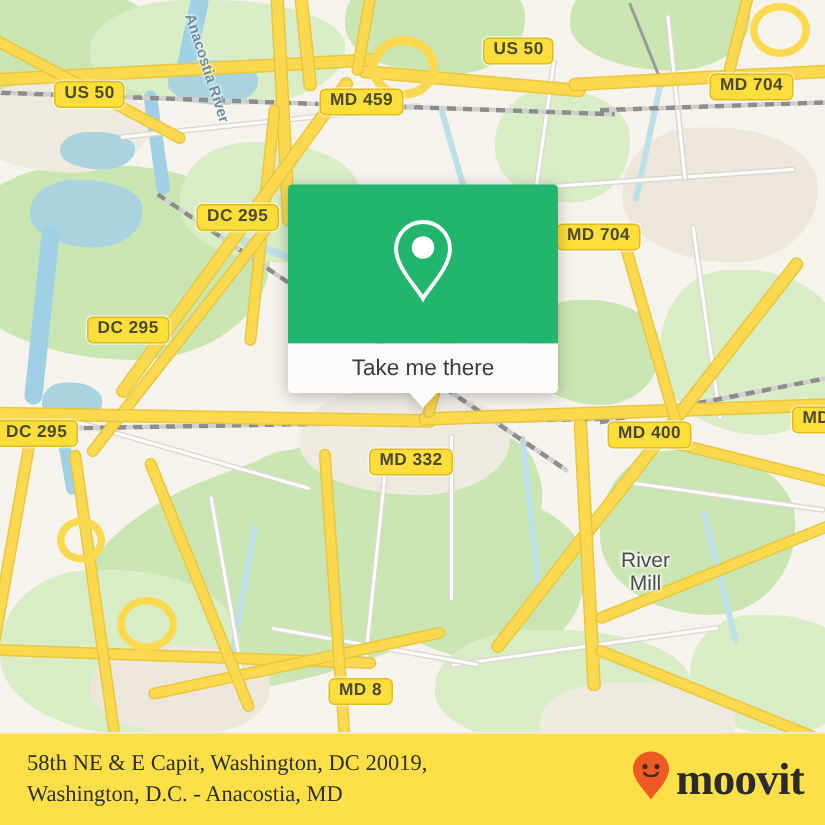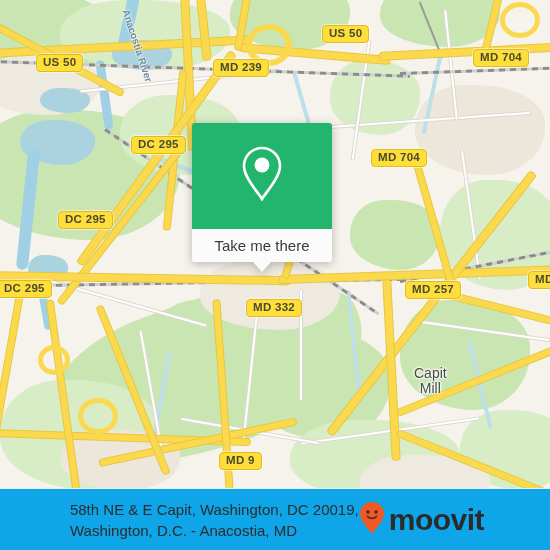--- a/index.html
+++ b/index.html
@@ -43,21 +43,21 @@
     text-align:center;white-space:pre;
     text-shadow:0 0 3px #fff,0 0 3px #fff,0 0 3px #fff,0 0 2px #fff;
   }
   .riverlabel{
     position:absolute;color:#6d8f9d;font-size:10px;font-weight:bold;white-space:nowrap;
     transform:rotate(72deg);transform-origin:left top;
     text-shadow:0 0 3px #fff,0 0 2px #fff;
   }
 
   
-  .callout{position:absolute;left:192px;top:123px;width:140px;filter:drop-shadow(0 2px 5px rgba(0,0,0,.25));}
+  .callout{position:absolute;left:192px;top:123px;width:180px;filter:drop-shadow(0 2px 5px rgba(0,0,0,.25));}
   .callout-top{background:#22b56d;height:106px;border-radius:3px 3px 0 0;display:flex;align-items:center;justify-content:center;}
   .callout-btn{
     background:#fbfbfb;height:33px;border-radius:0 0 3px 3px;
     display:flex;align-items:center;justify-content:center;
     color:#3b3b3b;font-size:15px;
   }
   .callout-tail{
     position:absolute;left:50%;margin-left:-9px;top:139px;
     width:0;height:0;border-left:9px solid transparent;border-right:9px solid transparent;
     border-top:10px solid #fbfbfb;
@@ -67,23 +67,23 @@
   .attrib{
     position:absolute;left:0;top:468px;height:20px;
     background:rgba(255,255,255,.78);
     display:flex;align-items:center;padding:0 8px 0 10px;
     color:#3c3c3c;font-size:12.5px;white-space:nowrap;
   }
 
   
   .footer{
     position:absolute;left:0;top:488px;width:550px;height:62px;
-    background:#0ea5e9;border-top:1px solid #ebebeb;
-    display:flex;align-items:center;justify-content:center;
-    padding:0 14px 0 18px;box-sizing:border-box;
+    background:#fde047;border-top:1px solid #ebebeb;
+    display:flex;align-items:center;justify-content:space-between;
+    padding:0 14px 0 18px;box-sizing:border-box;font-family:Liberation Serif, serif;
   }
   .footer-title{color:#2d2d2d;font-size:15px;line-height:21px;max-width:400px;}
   .brand{display:flex;align-items:center;gap:4px;}
   .brand-word{color:#2b2b2b;font-size:30px;font-weight:bold;letter-spacing:-.5px;line-height:30px;}
 </style>
 </head>
 <body>
 
 <div class="screen">
 
@@ -180,35 +180,35 @@
     <div class="road motor" style="left:430px;top:150px;width:6px;height:140px;transform:rotate(-16deg);"></div>
     <div class="road motor" style="left:440px;top:290px;width:130px;height:6px;transform:rotate(14deg);transform-origin:left center;"></div>
 
     <div style="position:absolute;left:246px;top:24px;width:34px;height:30px;border:6px solid #fbd94f;border-radius:50%;"></div>
     <div style="position:absolute;left:38px;top:345px;width:22px;height:20px;border:5px solid #fbd94f;border-radius:50%;"></div>
     <div style="position:absolute;left:78px;top:398px;width:30px;height:26px;border:5px solid #fbd94f;border-radius:50%;"></div>
     <div style="position:absolute;left:500px;top:2px;width:30px;height:26px;border:5px solid #fbd94f;border-radius:50%;"></div>
 
     <div class="riverlabel" style="left:131px;top:8px;">Anacostia River</div>
 
-    <div class="place" style="left:414px;top:366px;">Capit
+    <div class="place" style="left:414px;top:366px;">River
 Mill</div>
 
     <div class="shield" style="left:36px;top:54px;">US 50</div>
-    <div class="shield" style="left:213px;top:59px;">MD 239</div>
+    <div class="shield" style="left:213px;top:59px;">MD 459</div>
     <div class="shield" style="left:322px;top:25px;">US 50</div>
     <div class="shield" style="left:473px;top:49px;">MD 704</div>
     <div class="shield" style="left:131px;top:136px;">DC 295</div>
     <div class="shield" style="left:371px;top:149px;">MD 704</div>
     <div class="shield" style="left:58px;top:211px;">DC 295</div>
     <div class="shield" style="left:-3px;top:280px;">DC 295</div>
-    <div class="shield" style="left:405px;top:281px;">MD 257</div>
+    <div class="shield" style="left:405px;top:281px;">MD 400</div>
     <div class="shield" style="left:528px;top:271px;">MD</div>
     <div class="shield" style="left:246px;top:299px;">MD 332</div>
-    <div class="shield" style="left:219px;top:452px;">MD 9</div>
+    <div class="shield" style="left:219px;top:452px;">MD 8</div>
 
     <div class="callout">
       <div class="callout-top">
         <span>
           <svg width="52" height="60" viewBox="0 0 52 60" fill="none" aria-hidden="true">
             <path d="M26 4 C36 4 44 12 44 22 C44 34 30 48 26 55 C22 48 8 34 8 22 C8 12 16 4 26 4 Z" stroke="#ffffff" stroke-width="2.6" fill="none"></path>
             <circle cx="26" cy="21" r="7.5" fill="#ffffff"></circle>
           </svg>
         </span>
       </div>

